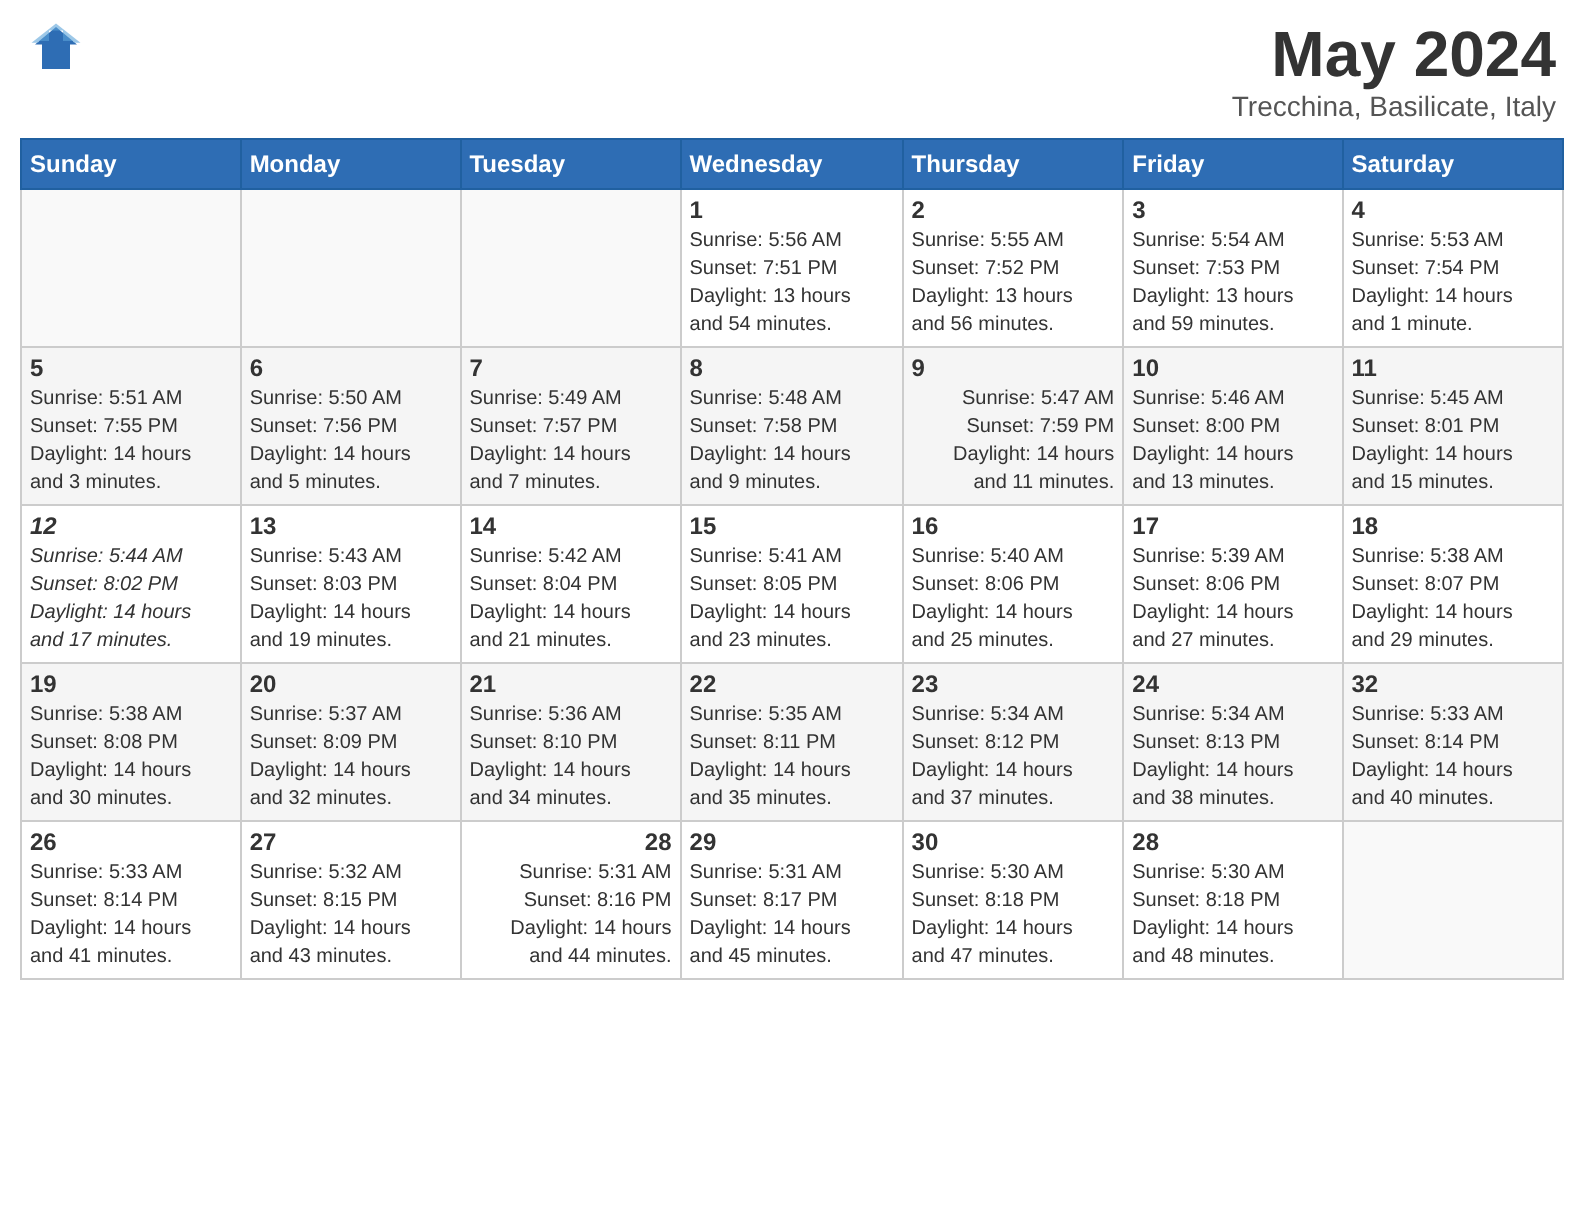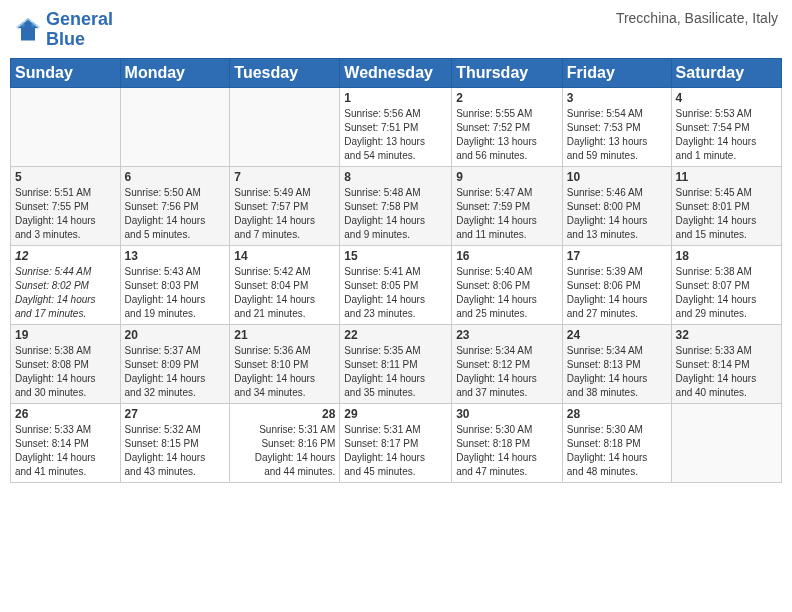--- a/index.html
+++ b/index.html
@@ -49,21 +49,21 @@
       color: #555;
     }
     .calendar {
       width: 100%;
       border-collapse: collapse;
       border: 1px solid #ccc;
     }
     .calendar th {
       background: #2e6db4;
       color: #fff;
-      font-size: 16px;
+      font-size: 12px;
       font-weight: bold;
       padding: 5px 4px;
       text-align: left;
       border: 1px solid #2060a0;
     }
     .calendar td {
       border: 1px solid #ccc;
       vertical-align: top;
       padding: 3px 4px;
       width: 113px;
@@ -95,26 +95,23 @@
   </style>
 </head>
 <body>
 
 <div class="header">
   <div class="logo">
     <svg class="logo-icon" viewBox="0 0 32 32">
       <polygon points="16,4 28,14 24,14 24,28 8,28 8,14 4,14" fill="#2e6db4"></polygon>
       <polygon points="16,2 30,13 26,13 26,12 20,12 20,6 12,6 12,12 6,12 6,13 2,13" fill="#5ba3d9" opacity="0.6"></polygon>
     </svg>
-    <div class="logo-text">
-      <div><span>General</span></div>
-      <div><span style="color:#2e6db4;font-weight:bold;">Blue</span></div>
-    </div>
   </div>
   <div class="title-block">
+    <div class="month-title">May 2024</div>
     <div class="subtitle">Trecchina, Basilicate, Italy</div>
   </div>
 </div>
 
 <table class="calendar">
   <thead>
     <tr>
     <th>Sunday</th>
         <th>Monday</th>
         <th>Tuesday</th>
@@ -182,21 +179,21 @@
         </td>
         <td style="background: rgb(245, 245, 245);">
           <span class="day-num">8</span>
           <div class="day-info" style="white-space: pre-line;">Sunrise: 5:48 AM
 Sunset: 7:58 PM
 Daylight: 14 hours
 and 9 minutes.</div>
         </td>
         <td style="background: rgb(245, 245, 245);">
           <span class="day-num">9</span>
-          <div class="day-info" style="white-space: pre-line;">Sunrise: 5:47 AM
+          <div class="day-info" style="white-space: pre-line; text-align: right;">Sunrise: 5:47 AM
 Sunset: 7:59 PM
 Daylight: 14 hours
 and 11 minutes.</div>
         </td>
         <td style="background: rgb(245, 245, 245);">
           <span class="day-num">10</span>
           <div class="day-info" style="white-space: pre-line;">Sunrise: 5:46 AM
 Sunset: 8:00 PM
 Daylight: 14 hours
 and 13 minutes.</div>

